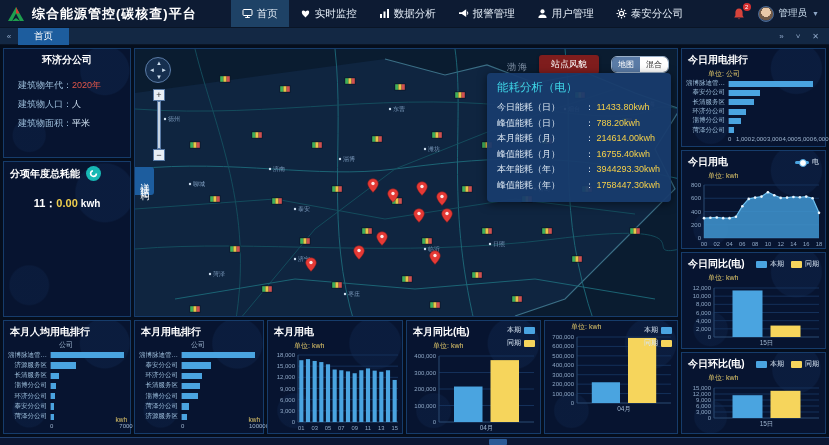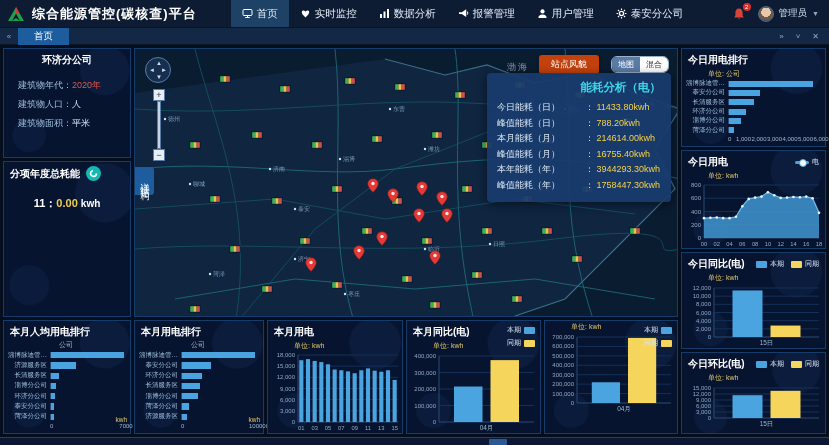--- a/index.html
+++ b/index.html
@@ -87,29 +87,29 @@
   .sea-label { position:absolute; left:372px; top:12px; font-size:9px; color:#8a9bb0; letter-spacing:2px; }
   .pan-ctl { position:absolute; left:10px; top:8px; width:26px; height:26px; border-radius:50%;
     background:rgba(25,50,85,.85); border:1px solid #5a7ba6; color:#cfe0f0; }
   .pan-ctl span { position:absolute; font-size:6px; line-height:6px; }
   .zoom-slider { position:absolute; left:18px; top:40px; width:12px; display:flex; flex-direction:column; align-items:center; }
   .zbtn { width:12px; height:12px; background:#e8eef5; color:#333; font-size:9px; line-height:11px;
     text-align:center; border:1px solid #5a7ba6; cursor:pointer; }
   .ztrack { width:4px; height:48px; background:#c8d4e2; border:1px solid #5a7ba6; }
   .detail-tab { position:absolute; left:0; top:118px; background:#1d5d9e; color:#fff; font-size:9px;
     writing-mode:vertical-rl; letter-spacing:3px; padding:8px 3px; border-radius:0 3px 3px 0; cursor:pointer; }
-  .site-btn { position:absolute; right:78px; top:6px; background:#c2410c; color:#fff; font-size:9px;
+  .site-btn { position:absolute; right:78px; top:6px; background:#7f1d1d; color:#fff; font-size:9px;
     padding:3px 12px; border-radius:3px; cursor:pointer; box-shadow:0 1px 3px rgba(0,0,0,.4); }
   .layer-toggle { position:absolute; right:8px; top:7px; display:flex; font-size:8px; cursor:pointer;
     border:1px solid #9ab0c8; border-radius:6px; overflow:hidden; }
   .layer-opt { padding:2px 6px; background:#ffffff; color:#333; }
   .layer-opt.active { background:#5a7ba6; color:#fff; }
   .popup { position:absolute; left:352px; top:24px; width:184px; background:rgba(24,60,108,.94);
     border-radius:4px; box-shadow:0 2px 10px rgba(0,0,0,.5); padding:7px 10px 9px; z-index:5; }
-  .popup-title { text-align:right; font-size:11.5px; font-weight:bold; color:#3fd6e8; margin-bottom:5px; }
+  .popup-title { text-align:left; font-size:11.5px; font-weight:normal; color:#3fd6e8; margin-bottom:5px; }
   .pop-row { display:flex; font-size:9px; line-height:15.5px; white-space:nowrap; }
   .pop-lab { color:#dfeaf5; width:88px; }
   .pop-val { color:#f5d04a; }
 
   
   text { font-family:"Liberation Sans","DejaVu Sans",sans-serif; }
 
   
   .taskbar { position:absolute; bottom:0; left:0; right:0; height:8px; background:#0b1733; border-top:1px solid #21406e; }
   .taskbar .task-ind { position:absolute; left:489px; top:1px; width:18px; height:6px; background:#2a5a96; border-radius:1px; }

